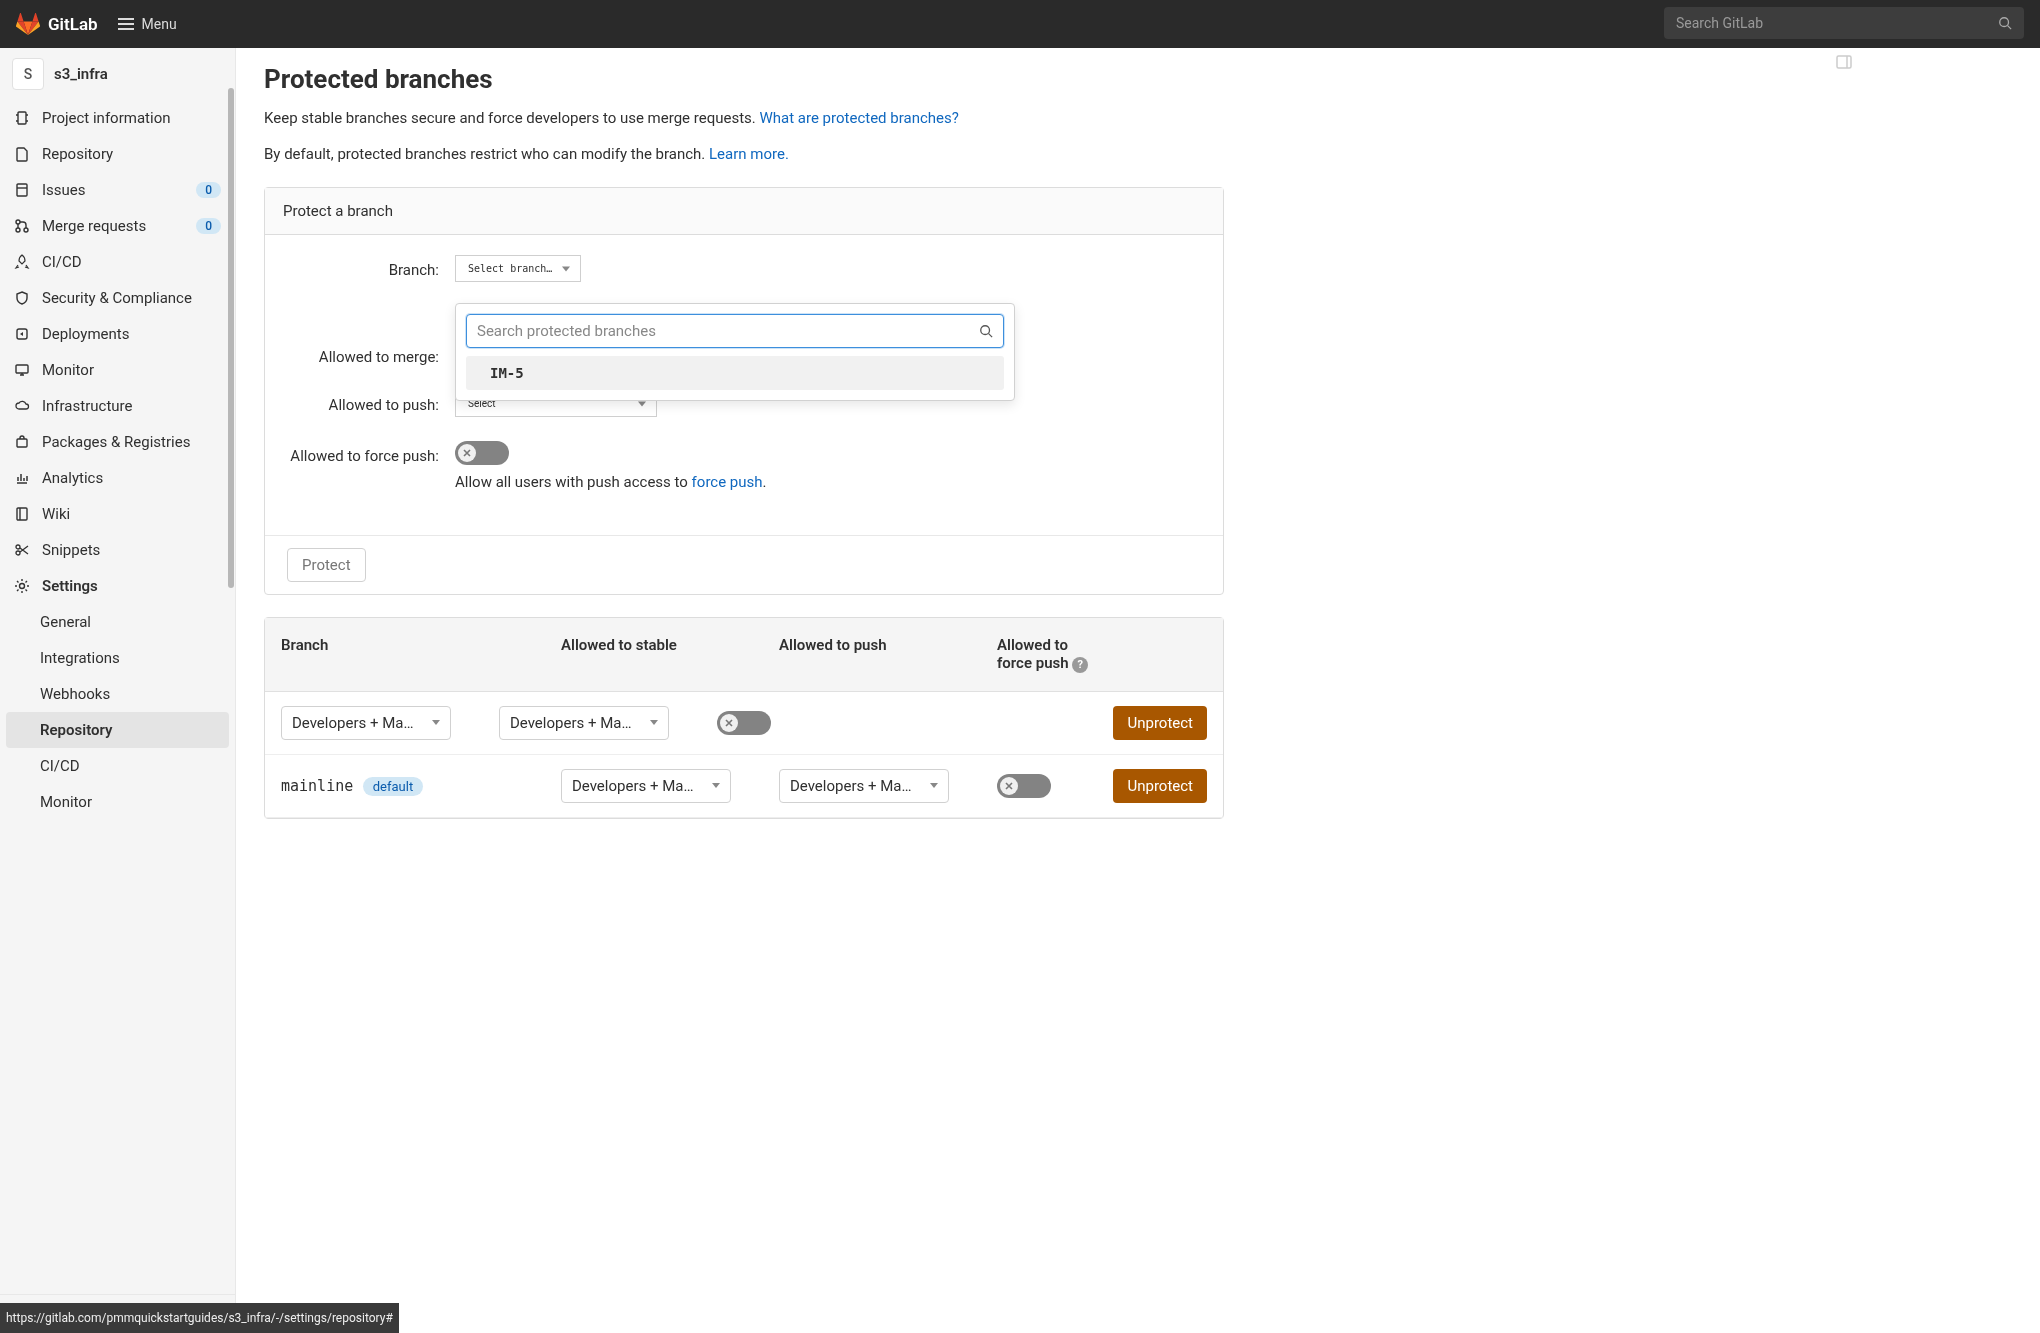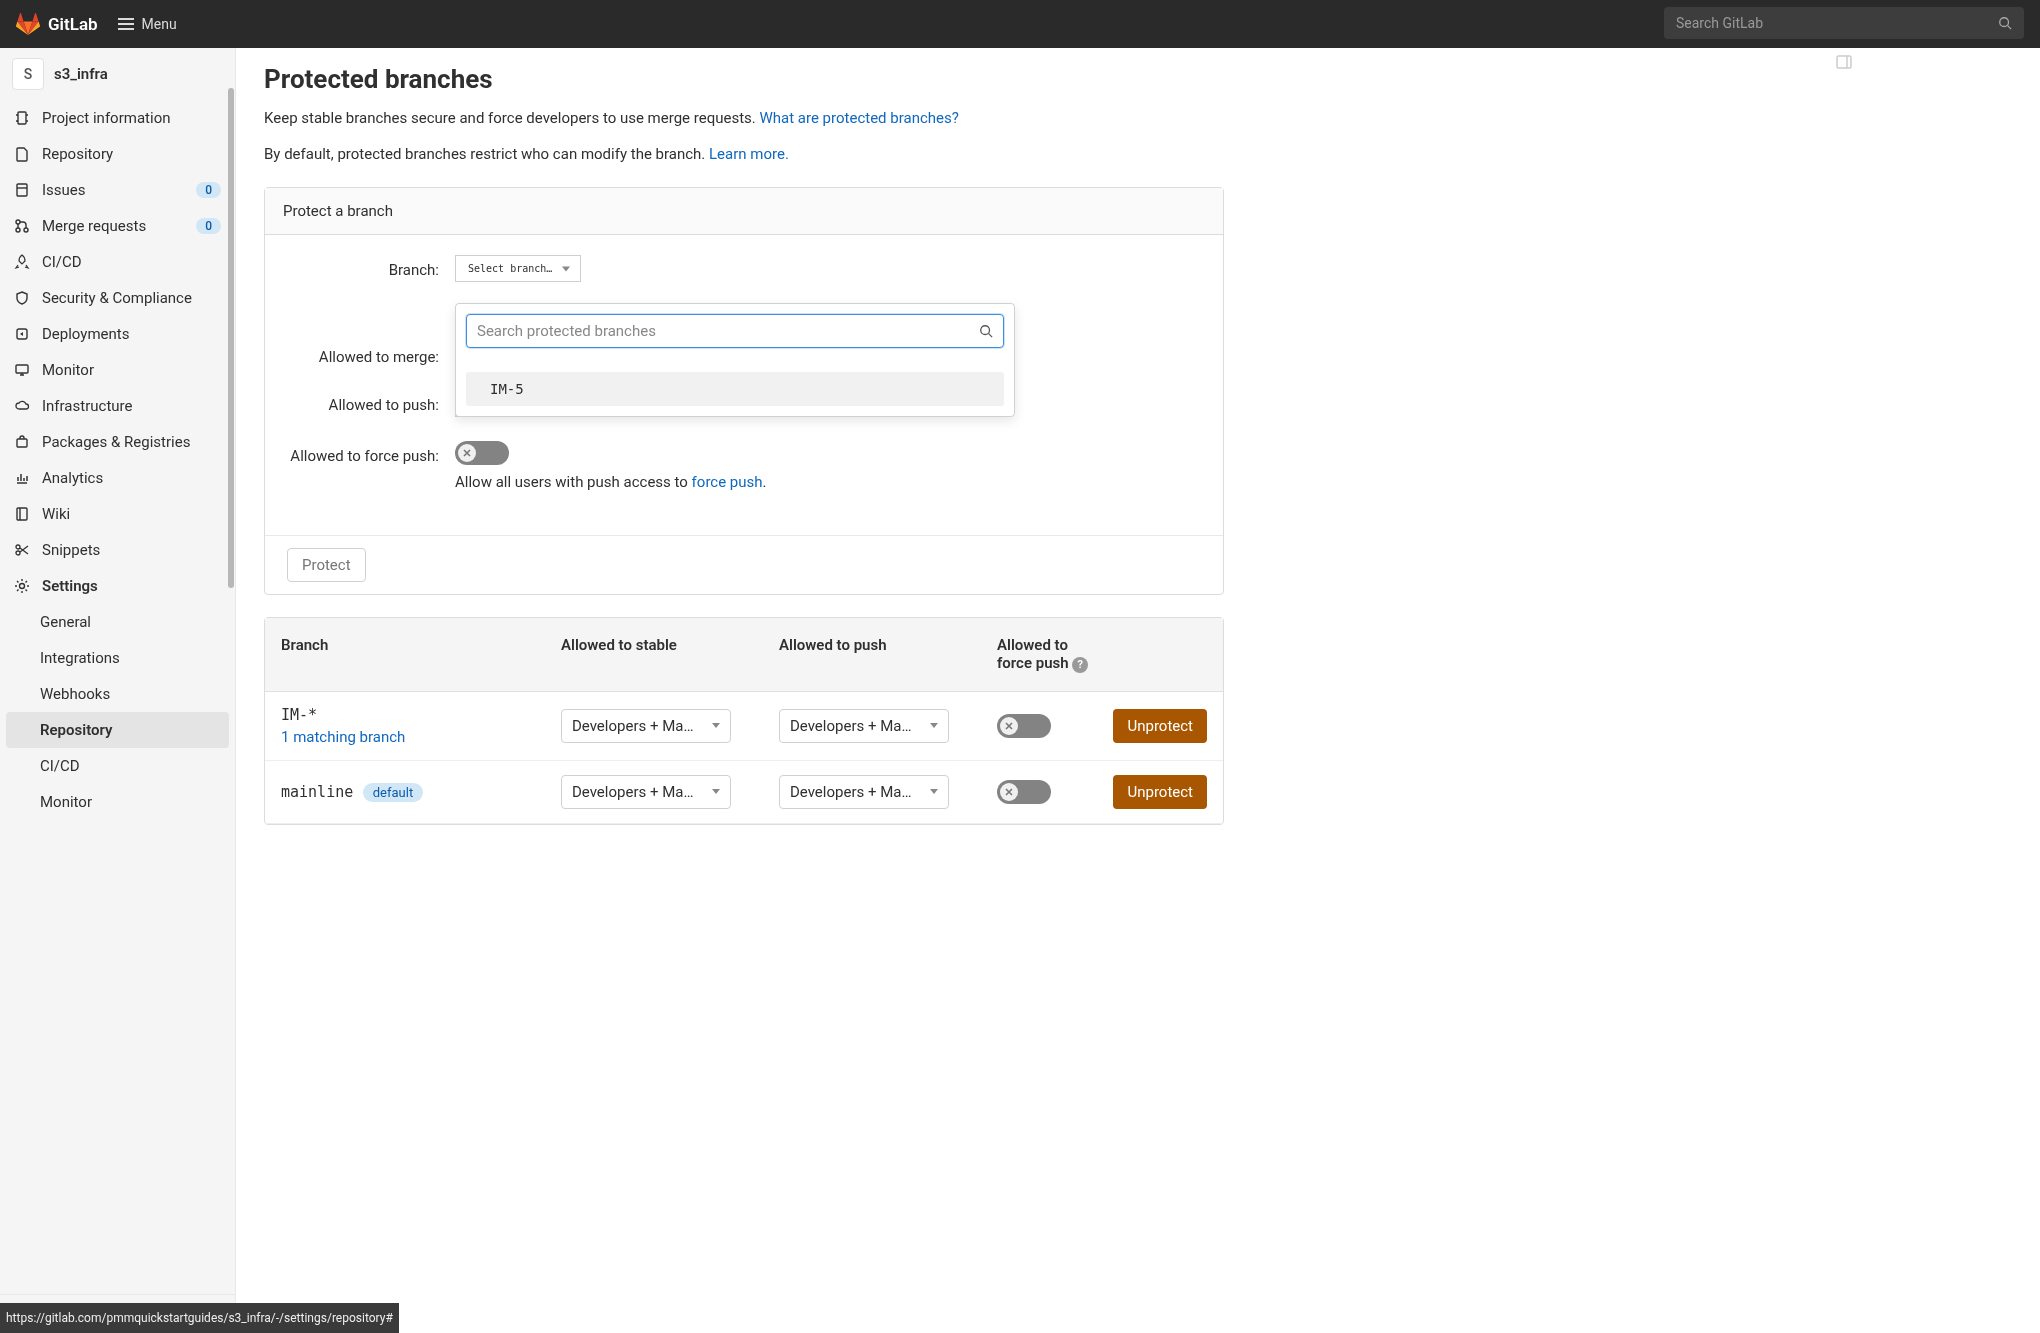--- a/index.html
+++ b/index.html
@@ -42,24 +42,24 @@
 .card { border: 1px solid #dcdcdc; border-radius: 4px; margin-top: 20px; }
 .card-header { padding: 14px 18px; background: #fafafa; border-bottom: 1px solid #dcdcdc; font-size: 15px; }
 .card-body { padding: 20px; }
 .form-row { display: flex; align-items: flex-start; margin-bottom: 24px; position: relative; }
 .form-label { width: 170px; text-align: right; padding-right: 16px; font-size: 15px; padding-top: 6px; }
 .form-control { flex: 1; position: relative; }
 .select-btn { border: 1px solid #cfcfcf; border-radius: 0; padding: 7px 28px 7px 12px; background: #fff; font-family: ui-monospace, monospace; font-size: 10px; cursor: pointer; position: relative; display: inline-flex; align-items: center; }
 .select-btn.plain { font-family: inherit; }
 .select-btn::after { content: ""; position: absolute; right: 10px; top: 50%; width: 0; height: 0; border-left: 4px solid transparent; border-right: 4px solid transparent; border-top: 5px solid #888; transform: translateY(-50%); }
 .dropdown-panel { position: absolute; top: 48px; left: 0; width: 560px; background: #fff; border: 1px solid #d1d1d1; border-radius: 4px; box-shadow: 0 4px 12px rgba(0,0,0,0.1); padding: 10px; z-index: 10; }
-.dd-search { display: flex; align-items: center; border: 1px solid #3d8fdd; border-radius: 4px; padding: 7px 10px; margin-bottom: 24px; background: #fff; box-shadow: 0 0 0 1px #cde3f7; }
+.dd-search { display: flex; align-items: center; border: 1px solid #3d8fdd; border-radius: 4px; padding: 7px 10px; margin-bottom: 8px; background: #fff; box-shadow: 0 0 0 1px #cde3f7; }
 .dd-search input { border: none; outline: none; flex: 1; font-size: 15px; }
 .dd-search input::placeholder { color: #888; }
-.dd-option { padding: 9px 24px; background: #f1f1f1; border-radius: 3px; font-family: ui-monospace, monospace; font-size: 14px; }
+.dd-option { padding: 9px 24px; background: #f1f1f1; border-radius: 3px; font-family: ui-monospace, monospace; font-size: 14px; font-weight: bold; }
 .toggle { width: 54px; height: 24px; background: #838383; border-radius: 12px; position: relative; cursor: pointer; }
 .toggle-knob { width: 18px; height: 18px; background: #f0f0f0; border-radius: 50%; position: absolute; top: 3px; left: 3px; display: flex; align-items: center; justify-content: center; }
 .toggle-knob svg { width: 10px; height: 10px; }
 .helper-text { font-size: 15px; margin-top: 8px; }
 .helper-text a { color: #1068bf; text-decoration: none; }
 .card-footer { padding: 12px 22px; border-top: 1px solid #e8e8e8; }
 .protect-btn { border: 1px solid #d1d1d1; background: #fff; padding: 7px 14px; border-radius: 4px; font-size: 15px; color: #777; cursor: pointer; }
 .table-card { border: 1px solid #dcdcdc; border-radius: 4px; margin-top: 22px; }
 .table-header { display: flex; background: #f5f5f5; padding: 18px 16px; font-weight: 600; font-size: 15px; border-bottom: 1px solid #e0e0e0; }
 .col-branch { flex: 0 0 280px; }
@@ -348,24 +348,20 @@
           <div class="col-merge">Allowed to stable</div>
           <div class="col-push">Allowed to push</div>
           <div class="col-force">
             <span>Allowed to force push</span>
             <span class="help-circle">?</span>
           </div>
           <div class="col-action"></div>
         </div>
 
         <div class="table-row">
-          <div class="col-branch">
-            <span class="branch-name">IM-*</span>
-            <a href="#" class="matching-link">1 matching branch</a>
-          </div>
           <div class="col-merge">
             <div class="cell-select">
               <span class="cell-select-text">Developers + Ma…</span>
                 <span class="chev"></span>
             </div>
           </div>
           <div class="col-push">
             <div class="cell-select">
               <span class="cell-select-text">Developers + Ma…</span>
                 <span class="chev"></span>

